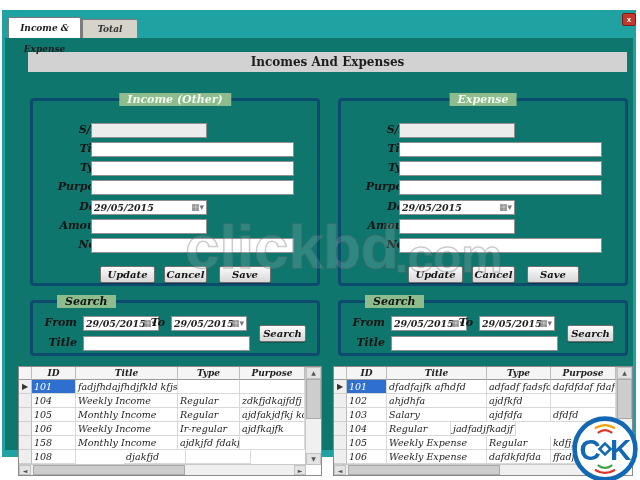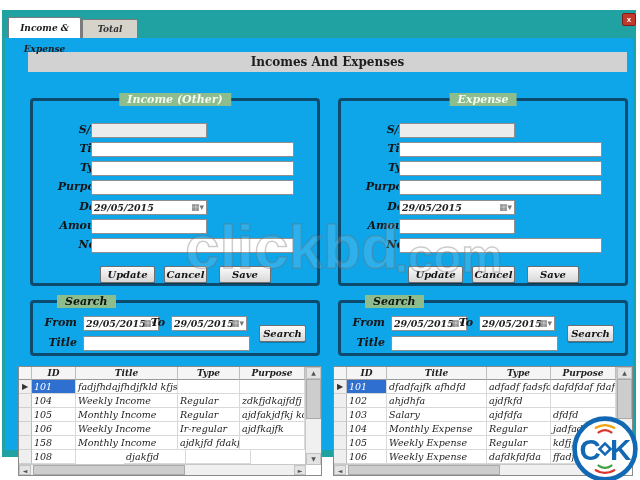--- a/index.html
+++ b/index.html
@@ -1,20 +1,20 @@
 <!DOCTYPE html>
 <html><head>
 <meta charset="utf-8">
 <style>
   html,body{margin:0;padding:0;}
   body{width:640px;height:480px;background:#ffffff;overflow:hidden;position:relative;
        font-family:"DejaVu Serif",serif;}
   
   .win{position:absolute;left:2px;top:10px;width:634px;height:447px;background:#21a2a2;}
-  .client{position:absolute;left:3px;top:28px;width:628px;height:412px;background:#0ea5e9;}
+  .client{position:absolute;left:3px;top:28px;width:628px;height:412px;background:#0f766e;}
   .tab{position:absolute;top:7px;height:21px;font:bold italic 9px "DejaVu Serif",serif;
        color:#1b1b1b;text-align:center;line-height:21px;border:1px solid #7c7c7c;border-bottom:none;
        border-radius:2px 2px 0 0;box-sizing:border-box;cursor:default;}
   .tab.active{background:#ffffff;z-index:2;}
   .tab.inactive{background:#d6d3cb;top:9px;height:19px;line-height:19px;color:#333;}
   .closebtn{position:absolute;left:620px;top:3px;width:14px;height:13px;background:#c0392b;
        border:1px solid #7e1f16;color:#fff;font:bold 8px "Liberation Sans",sans-serif;
        text-align:center;line-height:12px;padding:0;border-radius:2px;}
   .banner{position:absolute;left:23px;top:14px;width:599px;height:20px;background:#d2d2d2;
        font:bold 12px "DejaVu Serif",serif;color:#1d1d1d;text-align:center;line-height:20px;}
@@ -264,21 +264,20 @@
       <div class="g-row">
         <div class="g-rh" style="width:13px;"></div>
         <div class="g-c" style="width:40px;">103</div>
         <div class="g-c" style="width:100px;">Salary</div>
         <div class="g-c" style="width:64px;">ajdfdfa</div>
         <div class="g-c" style="width:65px;">dfdfd</div>
       </div>
       <div class="g-row">
         <div class="g-rh" style="width:13px;"></div>
         <div class="g-c" style="width:40px;">104</div>
-        <div class="g-c" style="width:100px;">Monthly Expense</div>
         <div class="g-c" style="width:64px;">Regular</div>
         <div class="g-c" style="width:65px;">jadfadjfkadjf dfja;</div>
       </div>
       <div class="g-row">
         <div class="g-rh" style="width:13px;"></div>
         <div class="g-c" style="width:40px;">105</div>
         <div class="g-c" style="width:100px;">Weekly Expense</div>
         <div class="g-c" style="width:64px;">Regular</div>
         <div class="g-c" style="width:65px;">kdfj; ieuqr kjfdkja</div>
       </div>

